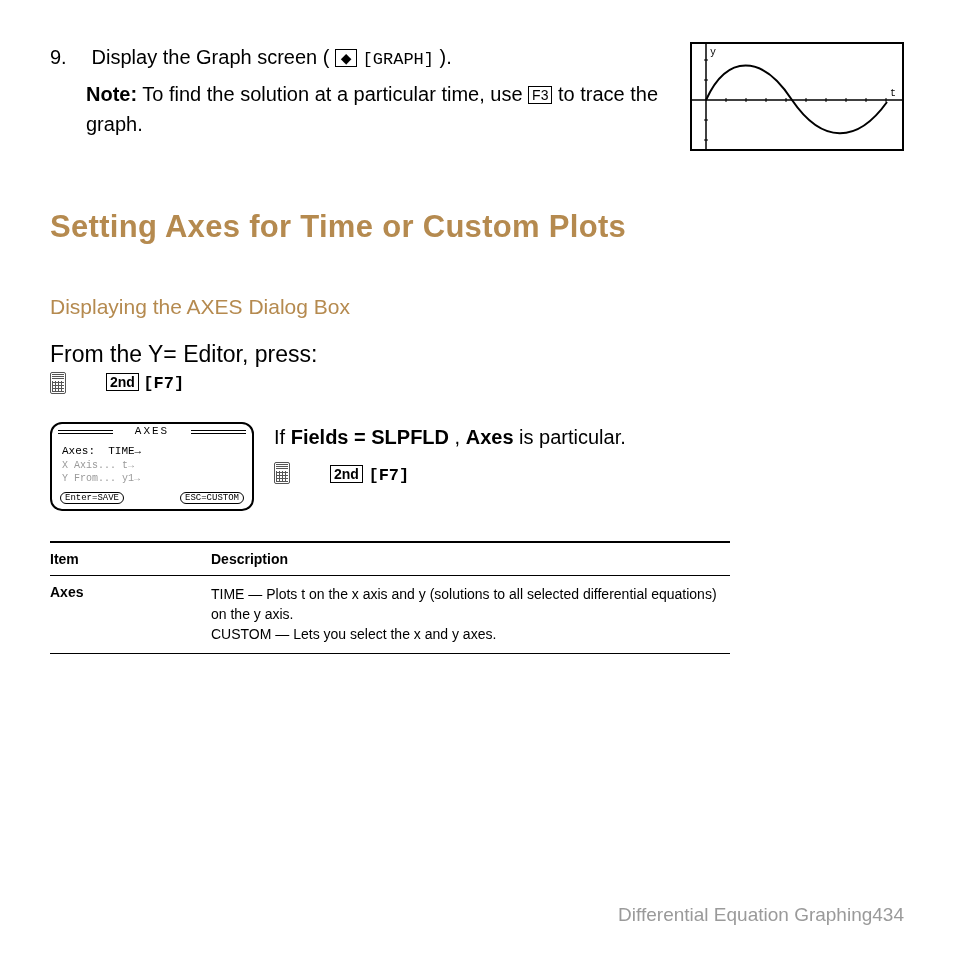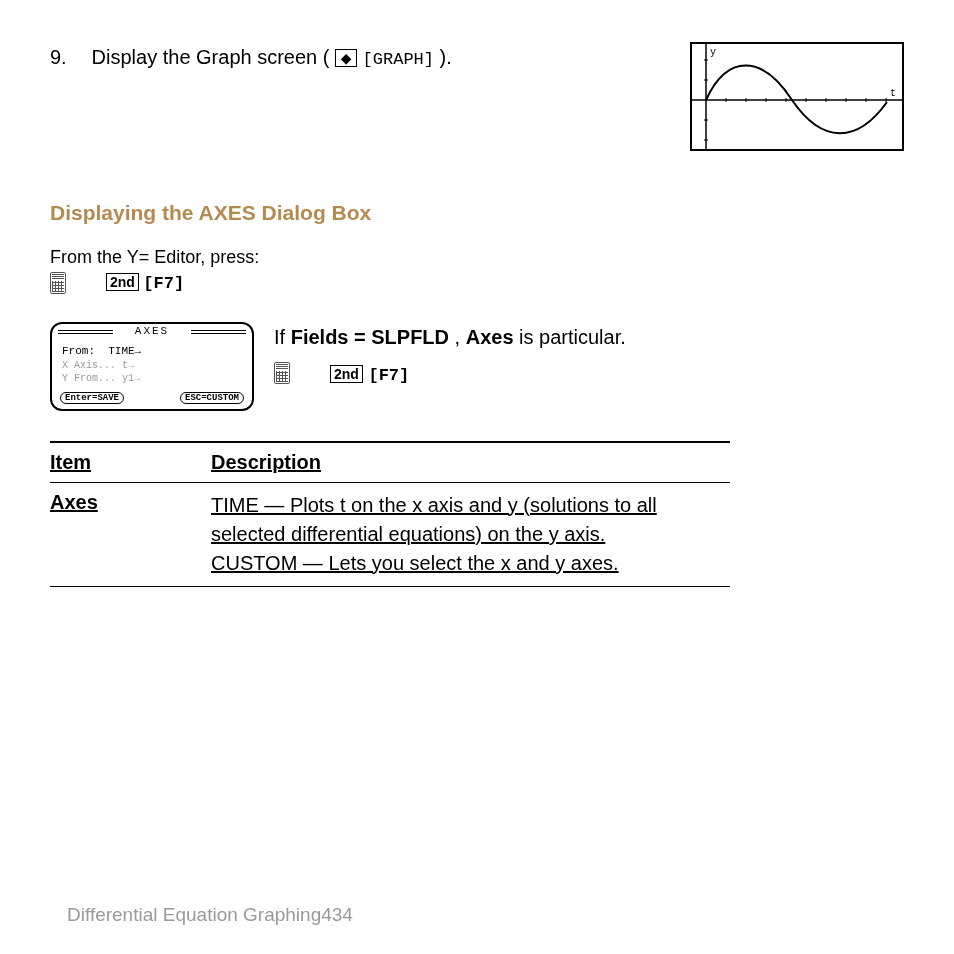--- a/index.html
+++ b/index.html
@@ -61,31 +61,31 @@
   h1.tan {
     font-family: Arial, Helvetica, sans-serif;
     font-weight: 900;
     font-size: 31px;
     color: #b58a4f;
     margin: 58px 0 26px 0;
     letter-spacing: 0.3px;
   }
   h2.tan {
     font-family: Arial, Helvetica, sans-serif;
-    font-weight: 700;
+    font-weight: 400;
     font-size: 21px;
     color: #b58a4f;
     margin: 50px 0 22px 0;
   }
   p.body {
     font-size: 20px;
     line-height: 1.5;
     margin: 0 0 10px 0;
   }
-  .from-line { font-size: 18px; margin-bottom: 4px; }
+  .from-line { font-size: 23px; margin-bottom: 4px; }
   .calc-line { display: flex; align-items: center; gap: 40px; margin-bottom: 28px; font-weight: bold; }
   .calc-icon {
     width: 14px; height: 20px; border: 1px solid #555; border-radius: 2px;
     display: inline-block; position: relative;
   }
   .calc-icon::before {
     content: ""; position: absolute; top: 1px; left: 1px; right: 1px; height: 5px;
     background: repeating-linear-gradient(0deg,#555 0 1px,transparent 1px 2px);
   }
   .calc-icon::after {
@@ -129,62 +129,67 @@
     padding: 5px 10px 4px 10px;
     line-height: 1.35;
   }
   .axes-dialog .dim { color: #999; font-size: 10px; }
   .axes-dialog .btns {
     display: flex; justify-content: space-between;
     padding: 2px 8px 5px 8px;
   }
   .axes-dialog .btns span {
     border: 1px solid #000; border-radius: 8px; padding: 0 4px;
-    font-size: 9px; letter-spacing: 0; font-weight: bold;
+    font-size: 9px; letter-spacing: 0;
   }
   .right-of-dialog { font-size: 20px; line-height: 1.5; }
   .right-of-dialog .calc-line { margin-top: 6px; margin-bottom: 0; gap: 40px; }
   table.items {
     border-collapse: collapse;
     width: 680px;
-    font-size: 20px;
+    font-size: 14px;
     margin-top: 8px;
-    text-decoration: underline;
   }
   table.items th, table.items td {
     text-align: left;
     padding: 8px 6px 8px 0;
     vertical-align: top;
   }
   table.items thead tr { border-top: 2px solid #000; border-bottom: 1px solid #000; }
   table.items tbody tr { border-bottom: 1px solid #000; }
   table.items th:first-child, table.items td:first-child { width: 155px; }
   table.items td.desc { line-height: 1.45; }
   .footer {
     position: absolute;
     bottom: 28px;
     left: 67px; right: 50px;
-    display: flex; justify-content: flex-start;
+    display: flex; justify-content: flex-end;
     font-size: 19px;
     color: #9a9a9a;
   }
   b { font-weight: bold; }
 </style>
 </head>
 <body>
 
 <div class="page">
 
   <div class="step9-row">
     <div class="step9-text">
       <span class="step-num">9.</span>
       <span>Display the Graph screen (</span>
       <span class="key-box">◆</span>
       <span class="key-brkt"> [</span><span class="key-brkt">GRAPH</span><span class="key-brkt">]</span>
       <span>).</span>
+      <div class="note-line">
+        <b>Note:</b>
+        <span> To find the solution at a particular time, use </span>
+        <span class="key-box">F3</span>
+        <span> to trace the graph.</span>
+      </div>
     </div>
     <div class="graph-thumb">
       <svg viewBox="0 0 210 105">
         <line x1="14" y1="0" x2="14" y2="105" stroke="#000" stroke-width="1.5"></line>
         <line x1="0" y1="56" x2="210" y2="56" stroke="#000" stroke-width="1.5"></line>
         <g stroke="#000" stroke-width="1">
           <line x1="34" y1="54" x2="34" y2="58"></line>
             <line x1="54" y1="54" x2="54" y2="58"></line>
           <line x1="74" y1="54" x2="74" y2="58"></line>
             <line x1="94" y1="54" x2="94" y2="58"></line>
@@ -198,39 +203,40 @@
           <line x1="12" y1="76" x2="16" y2="76"></line>
             <line x1="12" y1="96" x2="16" y2="96"></line>
         </g>
         <path d="M 14 56 C 35 10, 70 10, 100 56 C 130 100, 165 100, 195 58" fill="none" stroke="#000" stroke-width="2"></path>
         <text x="18" y="11" font-family="Courier New" font-size="10">y</text>
         <text x="198" y="52" font-family="Courier New" font-size="10">t</text>
       </svg>
     </div>
   </div>
 
+  <h1 class="tan">Setting Axes for Time or Custom Plots</h1>
 
 
   <h2 class="tan">Displaying the AXES Dialog Box</h2>
 
   <div class="from-line">From the Y= Editor, press:</div>
   <div class="calc-line">
     <span class="calc-icon"></span>
     <span>
       <span class="key-box">2nd</span>
       <span class="key-brkt"> [</span><span class="key-brkt">F7</span><span class="key-brkt">]</span>
     </span>
   </div>
 
   <div class="dialog-row">
     <div class="axes-dialog">
       <div class="titlebar">AXES</div>
       <div class="body">
         <div>
-          <span>From:</span>&nbsp;
+          <span>Axes:</span>&nbsp;
           <span>TIME→</span>
         </div>
         <div class="dim">X Axis... t→</div>
         <div class="dim">Y From... y1→</div>
       </div>
       <div class="btns">
         <span>Enter=SAVE</span>
         <span>ESC=CUSTOM</span>
       </div>
     </div>

